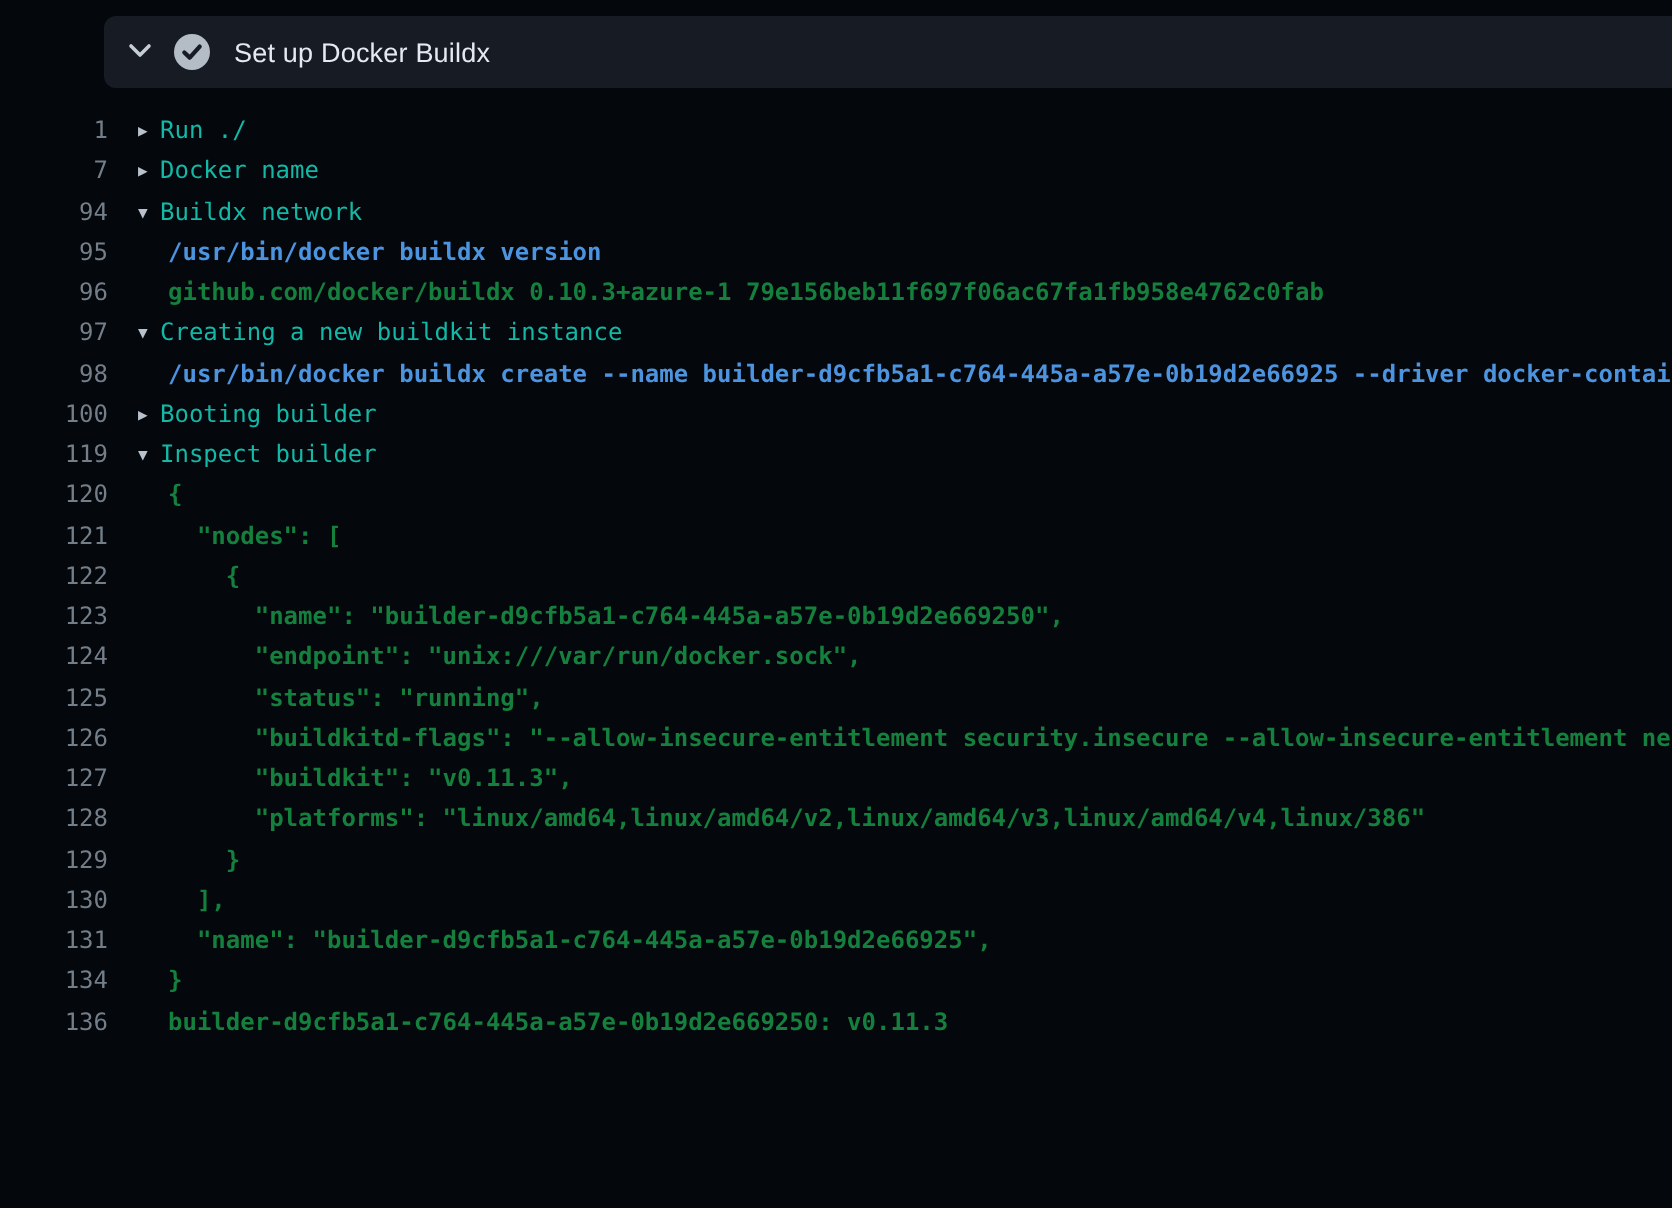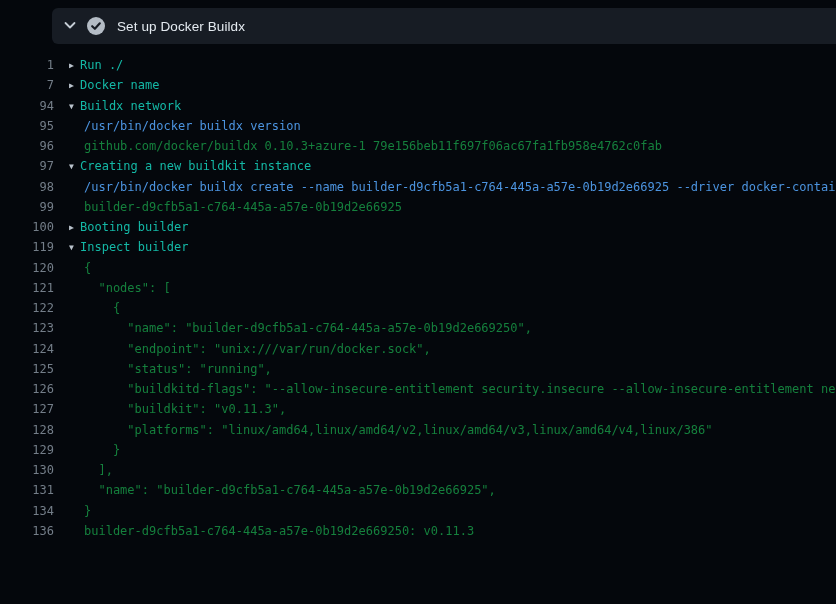--- a/index.html
+++ b/index.html
@@ -76,21 +76,21 @@
   .marker {
     display: inline-block;
     width: 11px;
     margin-left: 15px;
     font-size: 8px;
     color: #b9c2cc;
     vertical-align: 1px;
     cursor: pointer;
   }
   .gtext { color: #14b8a6; cursor: pointer; }
-  .ltext { margin-left: 30px; }
+  .ltext { margin-left: 30px; font-weight: bold; }
   .t-output { color: #15803d; }
   .t-command { color: #4c94e0; }
 </style>
 </head>
 <body>
 
 <div class="step-header">
   <button class="chevron-btn">
     <span>
       <svg width="16" height="16" viewBox="0 0 16 16">
@@ -136,24 +136,20 @@
   <div class="line">
     <a class="num">97</a>
     <span class="body"><span class="marker">▼</span><span class="gtext">Creating a new buildkit instance</span></span>
   </div>
 
   <div class="line">
     <a class="num">98</a>
     <span class="body"><span class="ltext t-command">/usr/bin/docker buildx create --name builder-d9cfb5a1-c764-445a-a57e-0b19d2e66925 --driver docker-container</span></span>
   </div>
 
-  <div class="line">
-    <a class="num">99</a>
-    <span class="body"><span class="ltext t-output">builder-d9cfb5a1-c764-445a-a57e-0b19d2e66925</span></span>
-  </div>
 
   <div class="line">
     <a class="num">100</a>
     <span class="body"><span class="marker">▶</span><span class="gtext">Booting builder</span></span>
   </div>
 
   <div class="line">
     <a class="num">119</a>
     <span class="body"><span class="marker">▼</span><span class="gtext">Inspect builder</span></span>
   </div>

